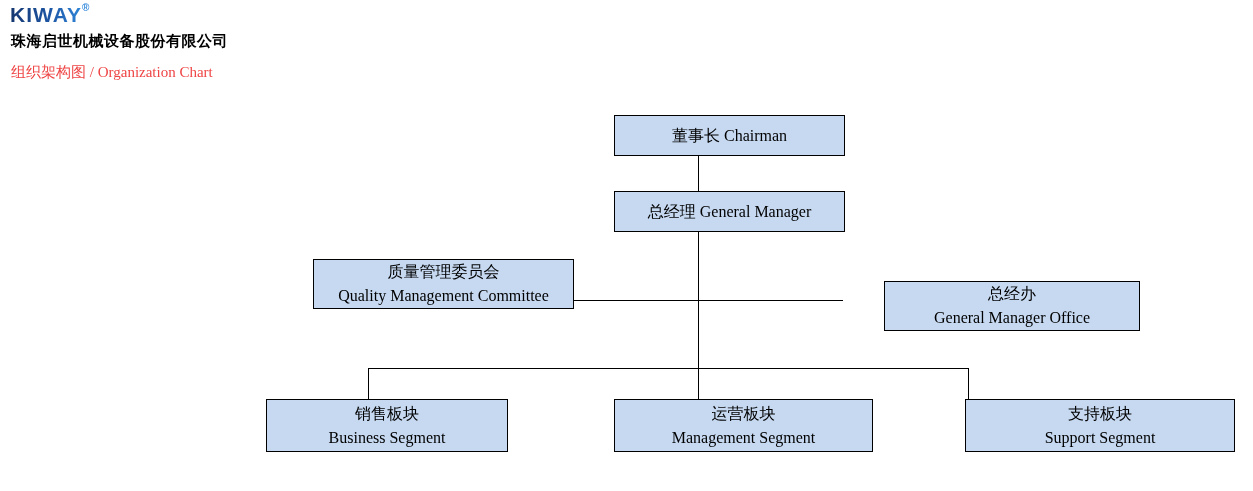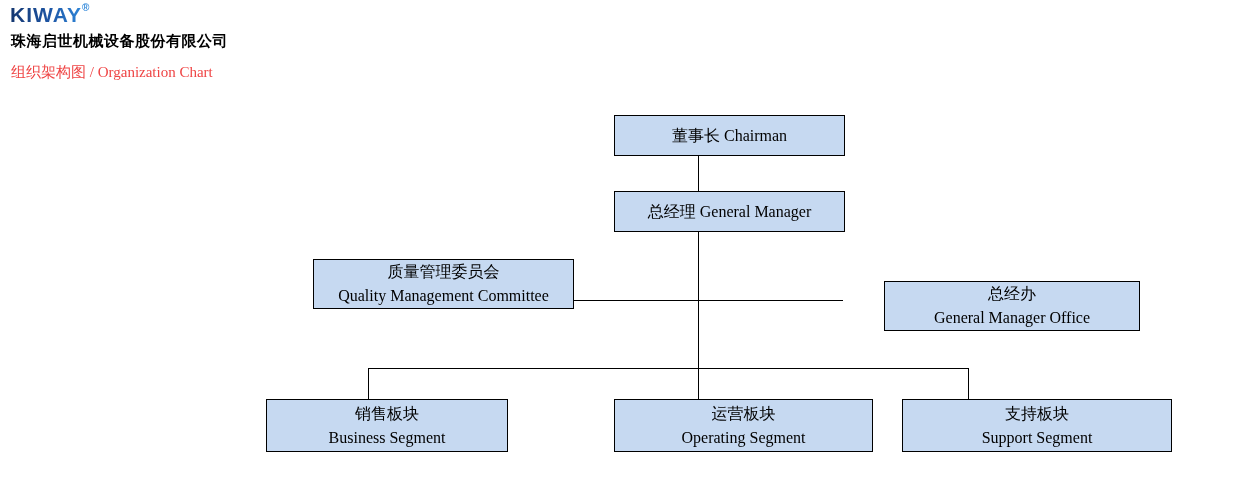--- a/index.html
+++ b/index.html
@@ -72,21 +72,21 @@
     line-height: 24px;
     white-space: nowrap;
     margin-left: 41px;
   }
   .node-chairman          { left: 573px; top: 115px; width: 231px; height: 41px; }
   .node-general-manager   { left: 573px; top: 191px; width: 231px; height: 41px; }
   .node-qmc               { left: 272px; top: 259px; width: 261px; height: 50px; }
   .node-gmo               { left: 843px; top: 281px; width: 256px; height: 50px; }
   .node-business          { left: 225px; top: 399px; width: 242px; height: 53px; }
   .node-operating         { left: 573px; top: 399px; width: 259px; height: 53px; }
-  .node-support           { left: 861px; top: 399px; width: 270px; height: 53px; }
+  .node-support           { left: 924px; top: 399px; width: 270px; height: 53px; }
 
   
   .vline, .hline { position: absolute; background: #000000; }
   .vline { width: 1px; }
   .hline { height: 1px; }
   .line-chairman-gm   { left: 698px; top: 156px; height: 35px; }
   .line-trunk         { left: 698px; top: 232px; height: 136px; }
   .line-row2          { left: 533px; top: 300px; width: 310px; }
   .line-row3          { left: 368px; top: 368px; width: 600px; }
   .line-drop-business { left: 368px; top: 368px; height: 31px; }
@@ -130,21 +130,21 @@
     <span>General Manager Office</span>
   </div>
 
   <div class="node node-business">
     <span>销售板块</span>
     <span>Business Segment</span>
   </div>
 
   <div class="node node-operating">
     <span>运营板块</span>
-    <span>Operating Segment</span>
+    <span>Management Segment</span>
   </div>
 
   <div class="node node-support">
     <span>支持板块</span>
     <span>Support Segment</span>
   </div>
 
 </div>
 
 </body></html>

